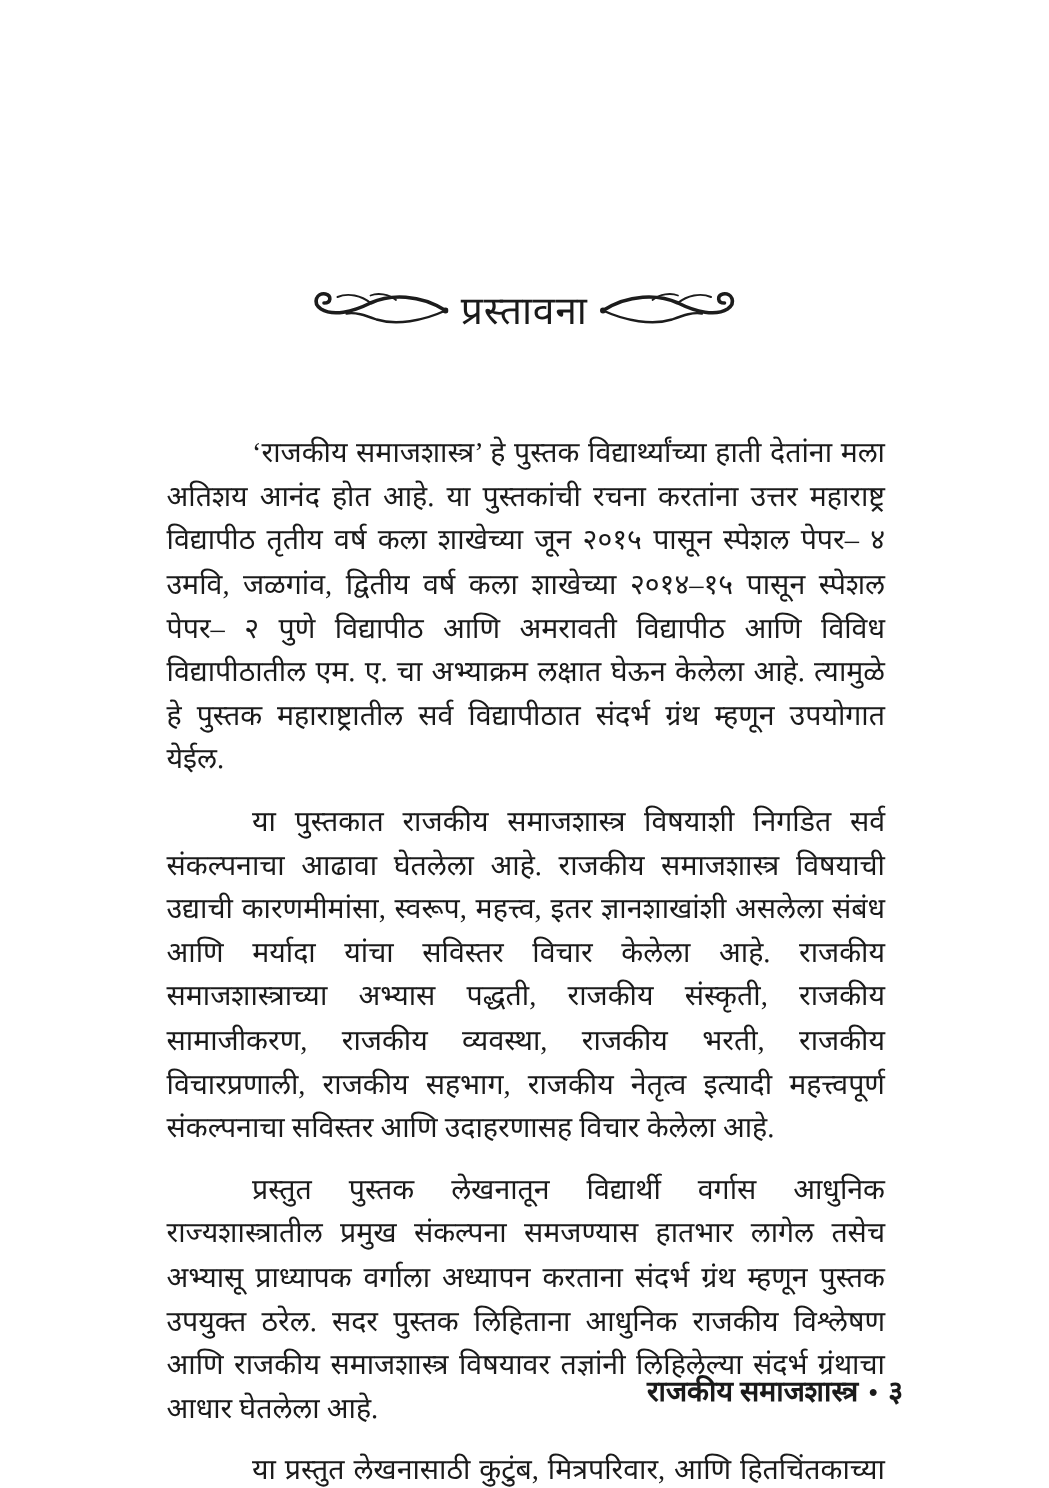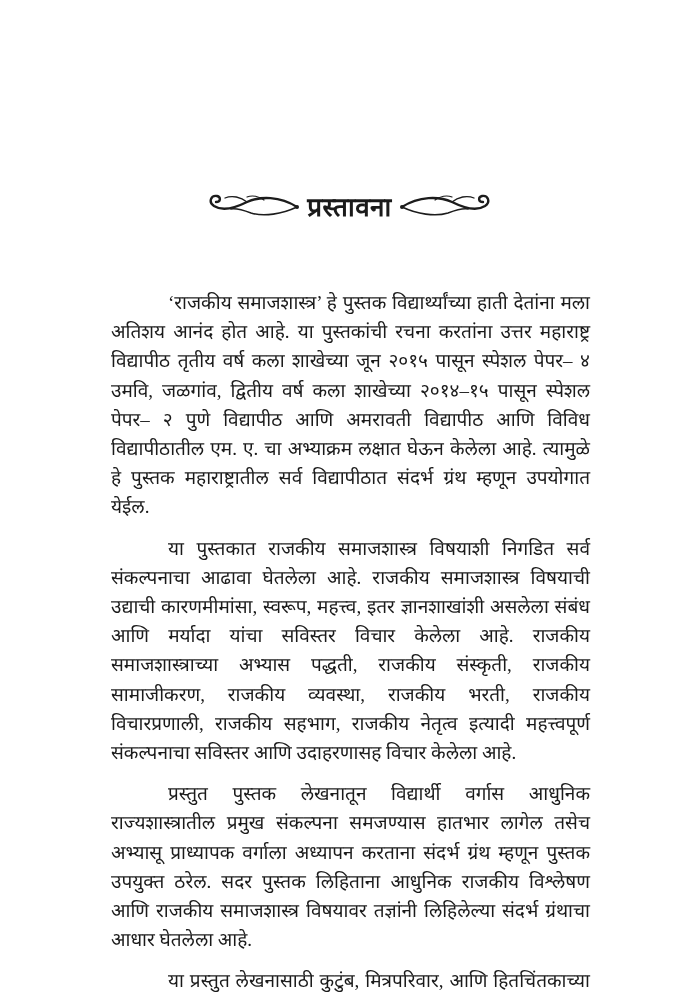--- a/index.html
+++ b/index.html
@@ -23,21 +23,21 @@
     left: 0;
     width: 100%;
     display: flex;
     align-items: center;
     justify-content: center;
     gap: 8px;
   }
   .page-title {
     margin: 0;
     font-size: 26px;
-    font-weight: 700;
+    font-weight: 400;
     letter-spacing: 0.5px;
     white-space: nowrap;
   }
   .flourish {
     display: inline-flex;
     align-items: center;
   }
   .flourish.right svg {
     transform: scaleX(-1);
   }
@@ -102,14 +102,17 @@
     </span>
   </div>
 
   <div class="body-text">
     <p>‘राजकीय समाजशास्त्र’ हे पुस्तक विद्यार्थ्यांच्या हाती देतांना मला अतिशय आनंद होत आहे. या पुस्तकांची रचना करतांना उत्तर महाराष्ट्र विद्यापीठ तृतीय वर्ष कला शाखेच्या जून २०१५ पासून स्पेशल पेपर– ४ उमवि, जळगांव, द्वितीय वर्ष कला शाखेच्या २०१४–१५ पासून स्पेशल पेपर– २ पुणे विद्यापीठ आणि अमरावती विद्यापीठ आणि विविध विद्यापीठातील एम. ए. चा अभ्याक्रम लक्षात घेऊन केलेला आहे. त्यामुळे हे पुस्तक महाराष्ट्रातील सर्व विद्यापीठात संदर्भ ग्रंथ म्हणून उपयोगात येईल.</p>
     <p>या पुस्तकात राजकीय समाजशास्त्र विषयाशी निगडित सर्व संकल्पनाचा आढावा घेतलेला आहे. राजकीय समाजशास्त्र विषयाची उद्याची कारणमीमांसा, स्वरूप, महत्त्व, इतर ज्ञानशाखांशी असलेला संबंध आणि मर्यादा यांचा सविस्तर विचार केलेला आहे. राजकीय समाजशास्त्राच्या अभ्यास पद्धती, राजकीय संस्कृती, राजकीय सामाजीकरण, राजकीय व्यवस्था, राजकीय भरती, राजकीय विचारप्रणाली, राजकीय सहभाग, राजकीय नेतृत्व इत्यादी महत्त्वपूर्ण संकल्पनाचा सविस्तर आणि उदाहरणासह विचार केलेला आहे.</p>
     <p>प्रस्तुत पुस्तक लेखनातून विद्यार्थी वर्गास आधुनिक राज्यशास्त्रातील प्रमुख संकल्पना समजण्यास हातभार लागेल तसेच अभ्यासू प्राध्यापक वर्गाला अध्यापन करताना संदर्भ ग्रंथ म्हणून पुस्तक उपयुक्त ठरेल. सदर पुस्तक लिहिताना आधुनिक राजकीय विश्लेषण आणि राजकीय समाजशास्त्र विषयावर तज्ञांनी लिहिलेल्या संदर्भ ग्रंथाचा आधार घेतलेला आहे.</p>
     <p>या प्रस्तुत लेखनासाठी कुटुंब, मित्रपरिवार, आणि हितचिंतकाच्या प्रेरणा व सदिच्छा पाठिंशी होत्या म्हणून लेखन कार्य पूर्णत्वास जाऊ शकले. प्रस्तुत लेखन प्रकल्प प्रत्यक्षात आणण्याचे स्वप्न ‘प्रशांत पब्लिकेशन’ चे संचालक रंगराव पाटील, प्रदीप पाटील यांचे फार मोठे योगदान आहे असे आम्ही मानतो.  तसेच</p>
   </div>
 
+  <div class="page-footer">
+    <span>राजकीय समाजशास्त्र</span><span class="sep">•</span><span>३</span>
+  </div>
 
 </div>
 
 </body></html>

